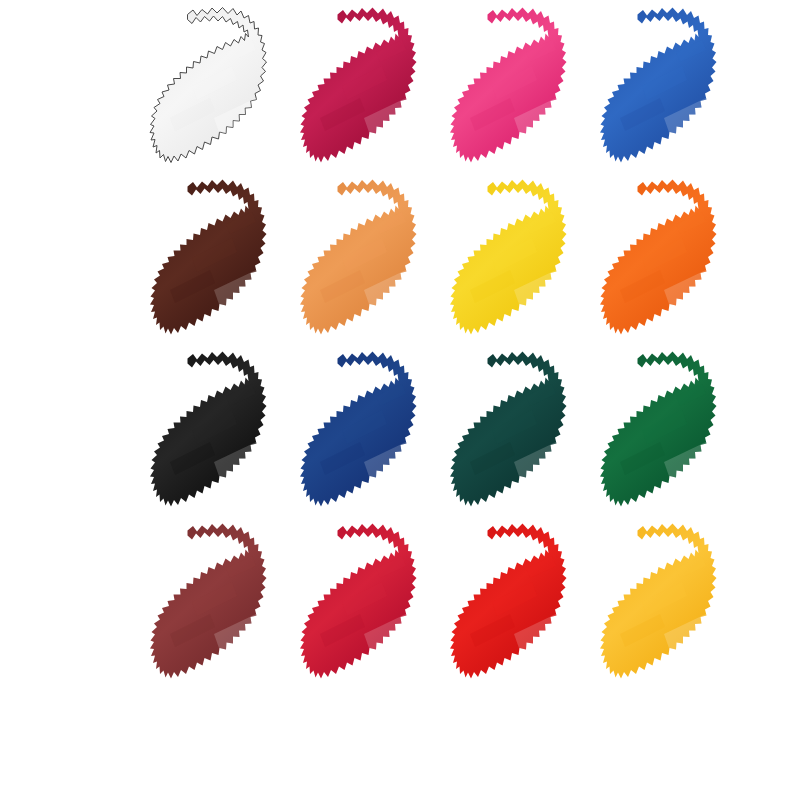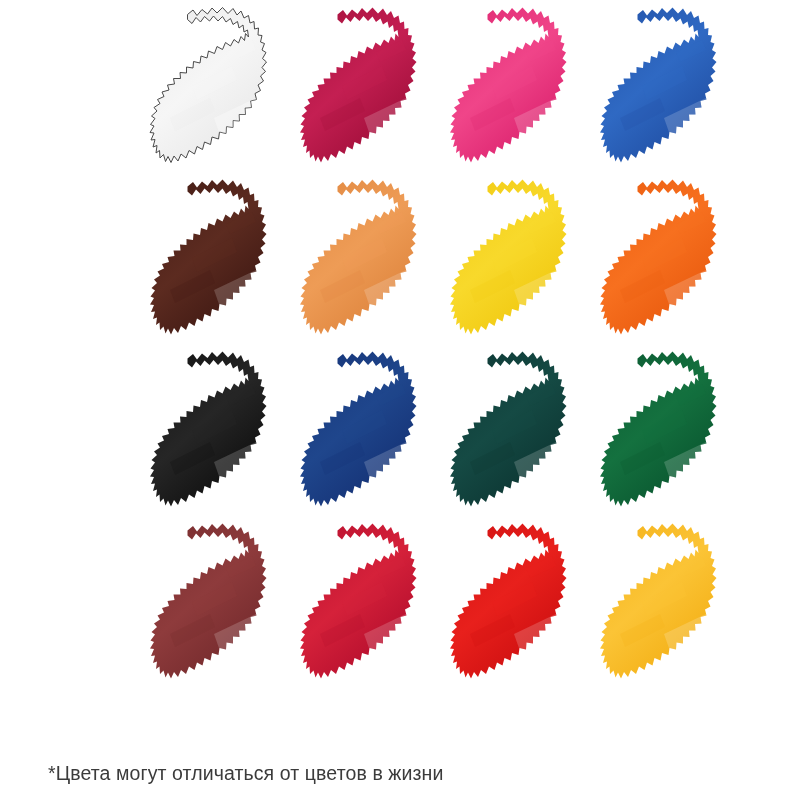--- a/index.html
+++ b/index.html
@@ -432,15 +432,14 @@
             <path d="M40 40 L78 22 L84 34 L46 52 Z" fill="#f5b41d" opacity="0.32"></path>
             <path d="M52 86 L92 66 L97 80 L57 100 Z" fill="#fbc436" opacity="0.32"></path>
             <path d="M30 118 L70 98 L75 111 L35 131 Z" fill="#f5b41d" opacity="0.32"></path>
             <path d="M86 52 L112 40 L116 50 L90 62 Z" fill="#fbc436" opacity="0.32"></path>
             <path d="M74 118 L120 96 L130 128 L86 152 Z" fill="#ffffff" opacity="0.18"></path>
           </g>
         </svg>
       </div>
     </div>
 
-  <div class="caption" style="color: rgb(59, 59, 59);">*Цвета могут отличаться от цветов в жизни</div>
 
 </div>
 
 </body></html>

